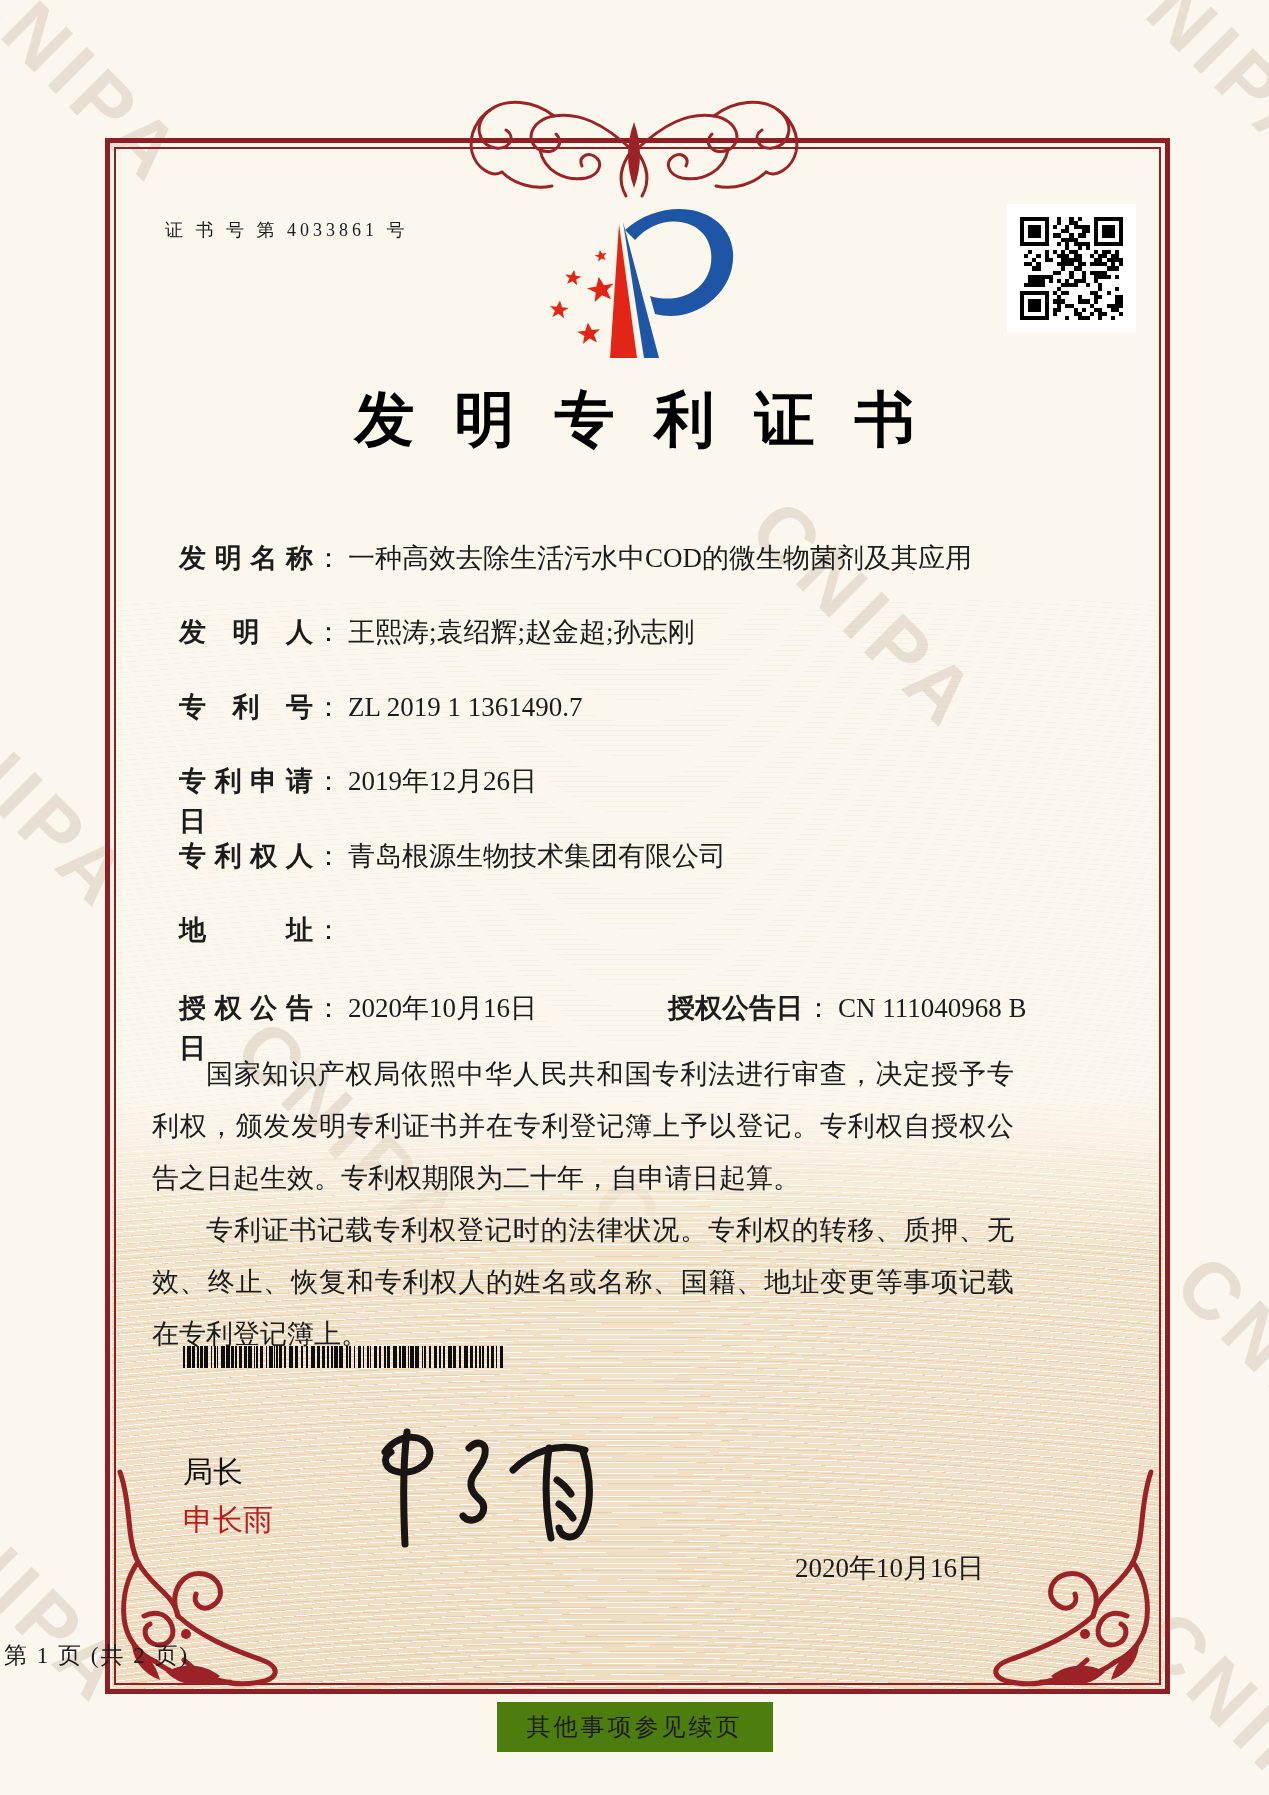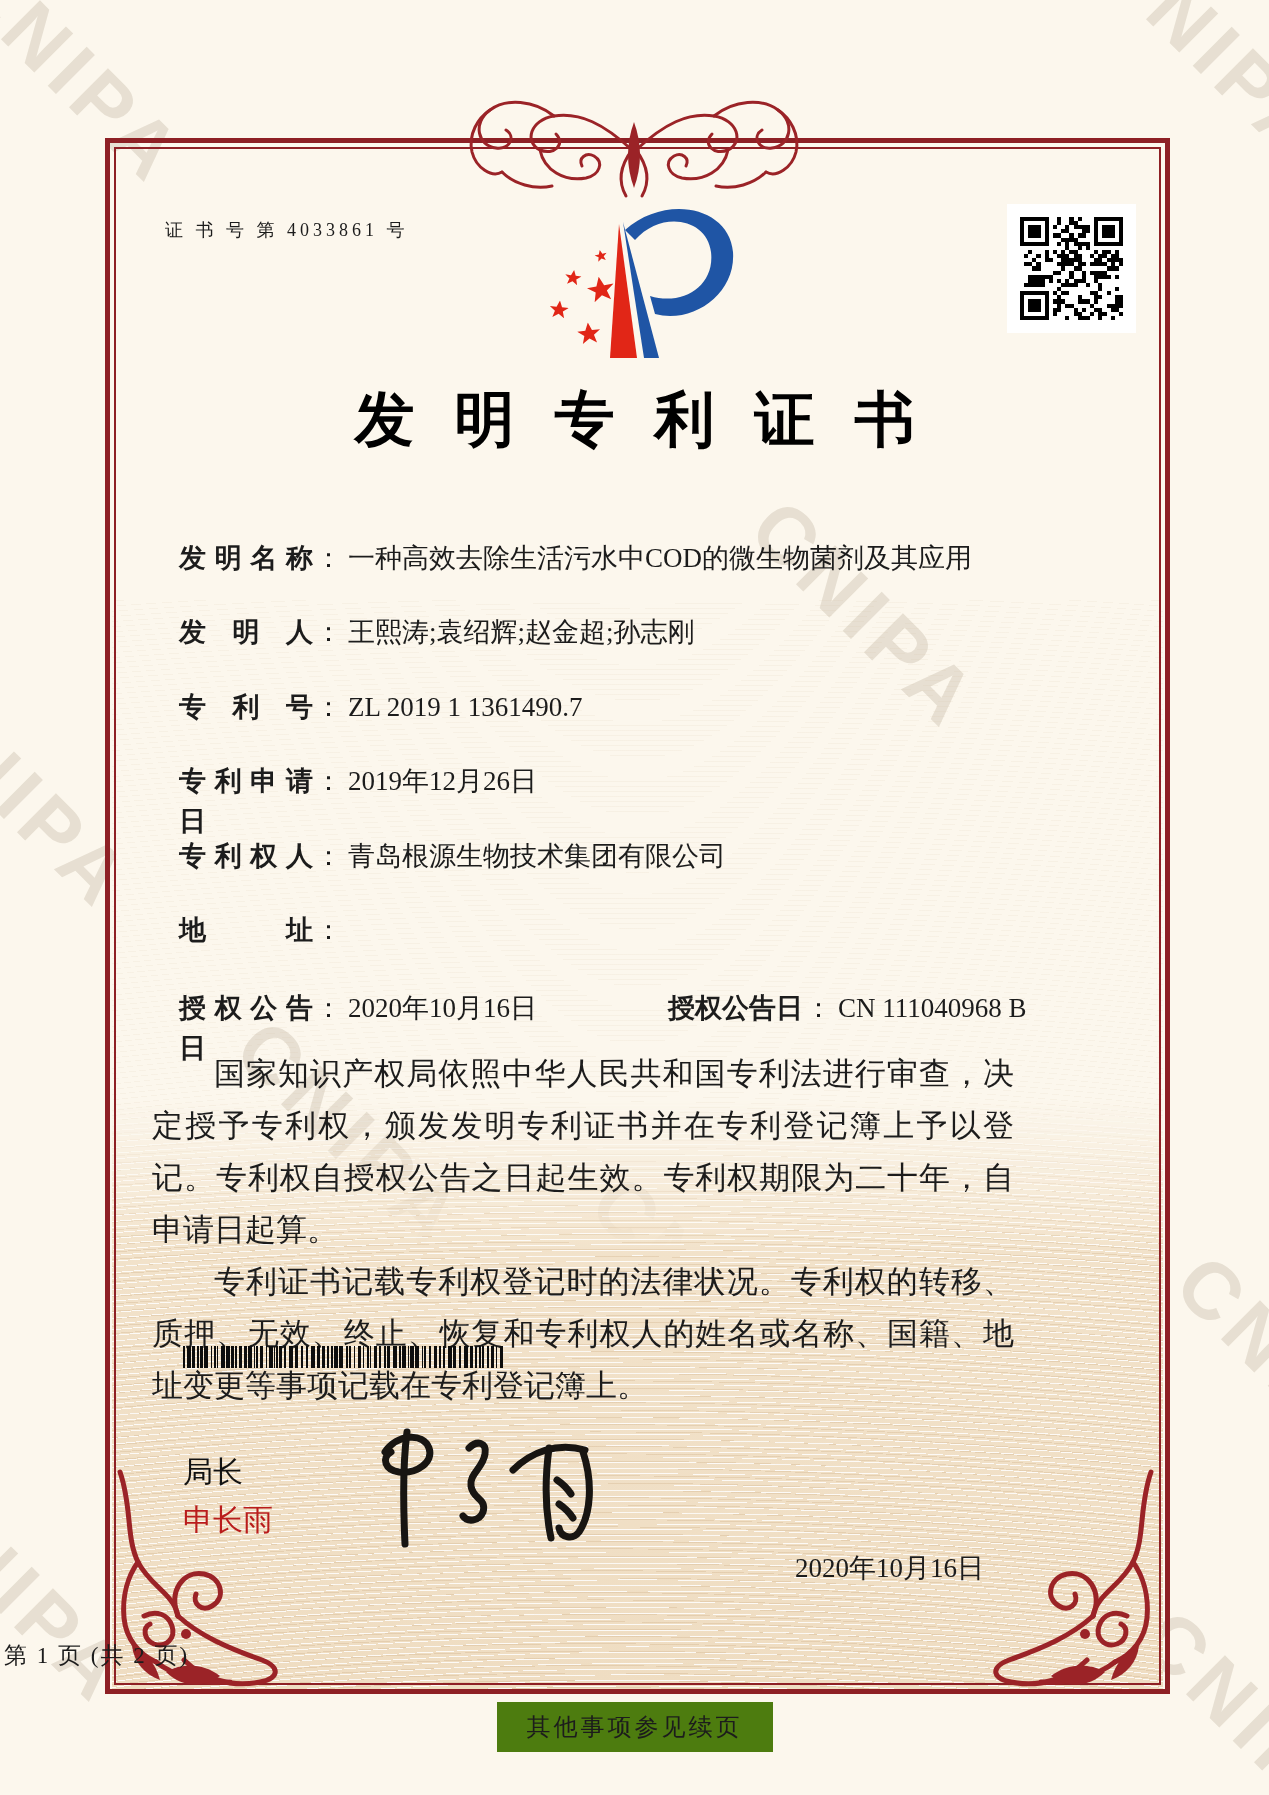--- a/index.html
+++ b/index.html
@@ -66,21 +66,21 @@
   }
   .fcolon{display:inline-block;margin:0 6px 0 2px;}
   .fvalue{display:inline-block;max-width:720px;}
   .row1{top:538px}.row2{top:612px}.row3{top:687px}.row4{top:761px}
   .row5{top:836px}.row6{top:910px}.row7{top:988px}
   .frow-b{position:absolute;left:668px;top:988px;display:flex;font-size:27px;line-height:40px;}
   .frow-b .flabel{width:auto;flex:none;text-align:left;text-align-last:auto;}
   
   .legal{
     position:absolute;left:152px;top:1048px;width:862px;
-    font-size:31px;line-height:52px;text-align:justify;
+    font-size:27px;line-height:52px;text-align:justify;
   }
   .legal p{margin:0;text-indent:2em;}
   
   .barcode{position:absolute;left:183px;top:1346px;width:320px;height:22px;}
   .sig-title{position:absolute;left:183px;top:1452px;font-family:Liberation Serif, serif;font-size:30px;color:#121212;}
   .sig-name{position:absolute;left:183px;top:1500px;font-family:Liberation Serif, serif;font-size:30px;color:#b91c1c;}
   .sig-script{position:absolute;left:345px;top:1418px;width:262px;height:142px;}
   .issue-date{position:absolute;left:795px;top:1550px;font-size:27px;}
   .page-ind{position:absolute;left:4px;top:1640px;width:100%;font-size:23px;letter-spacing:2px;}
   .footer-note{

